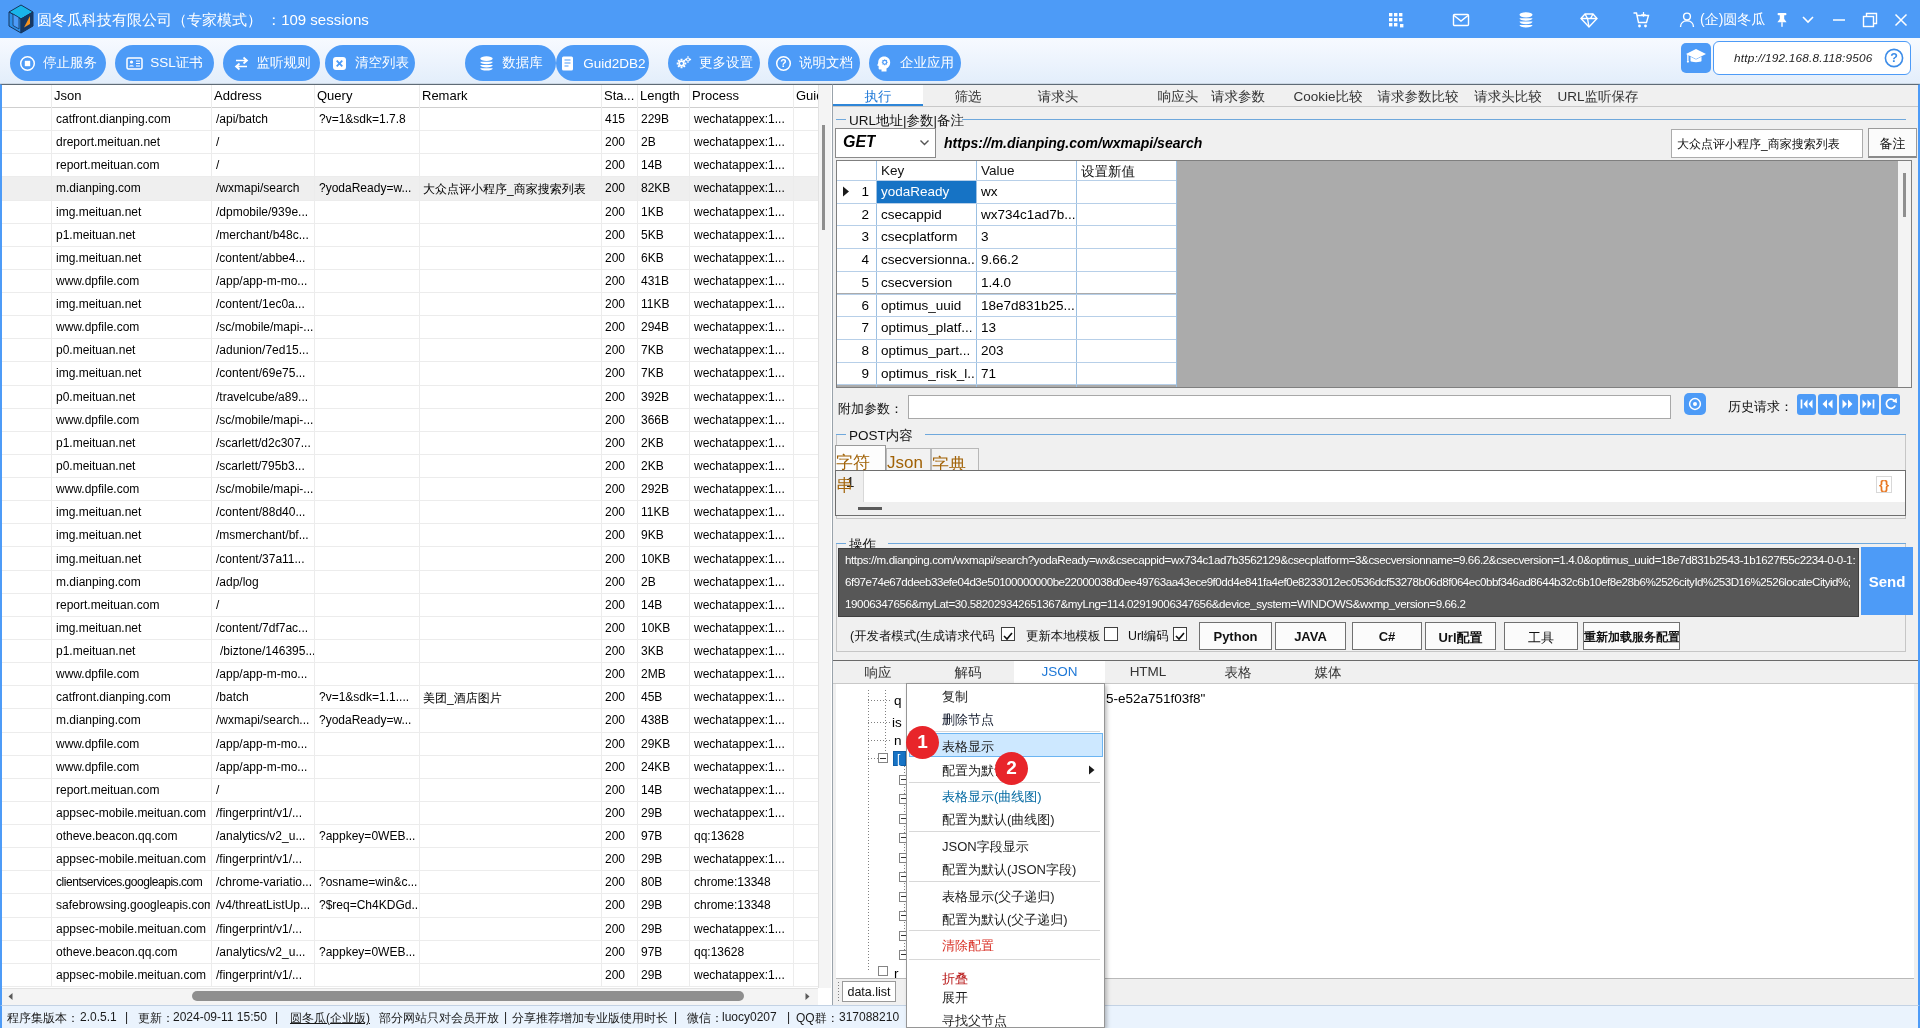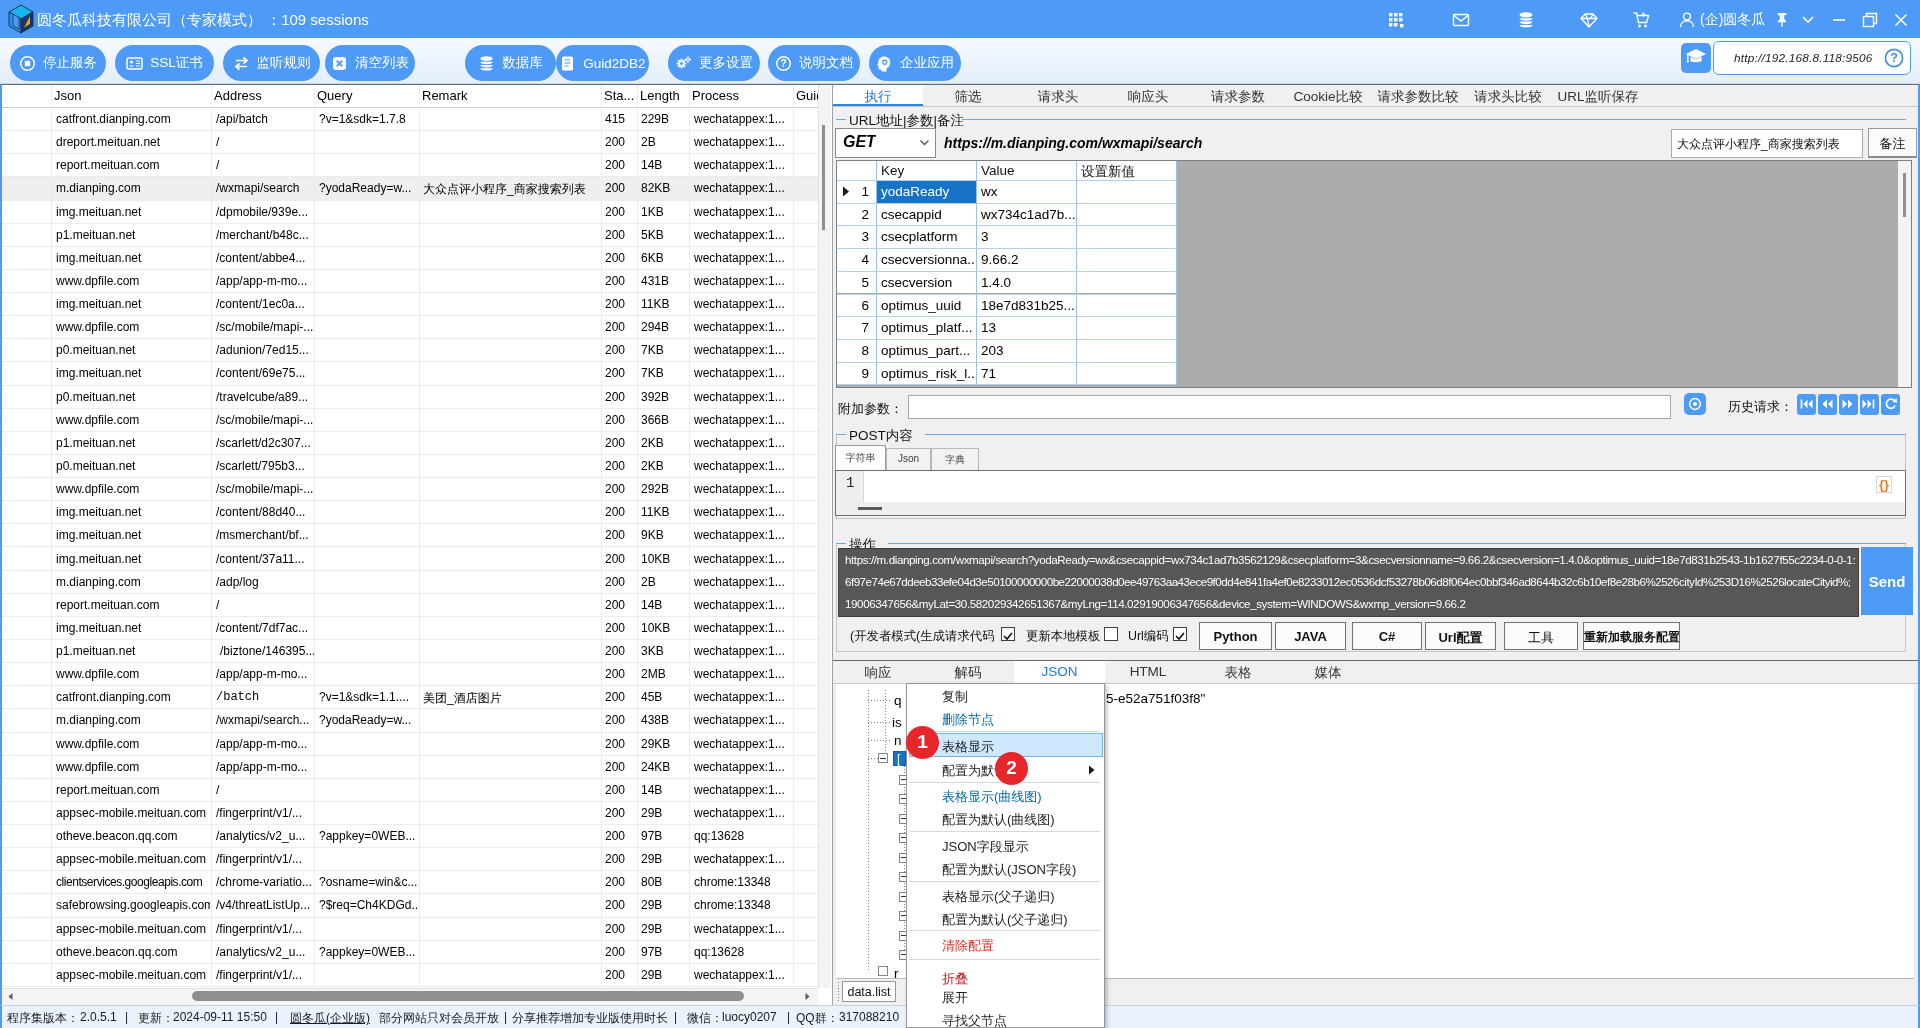--- a/index.html
+++ b/index.html
@@ -30,21 +30,21 @@
 .remarkbox{left:1671px;top:129px;width:192px;height:29px;background:#fff;border:1px solid #ababab;font-size:12px;color:#111;padding:6px 0 0 5px;}
 .beizhu{left:1868px;top:128px;width:49px;height:30px;background:#FBFBFB;border:1px solid #9a9a9a;border-bottom:2px solid #8a8a8a;font-size:13px;color:#111;text-align:center;padding-top:6px;}
 .grid{left:836px;top:160px;width:1076px;height:228px;background:#ABABAB;border:1px solid #7f7f7f;}
 .gcell{position:absolute;background:#fff;font-size:13.5px;color:#000;padding:3px 0 0 5px;white-space:nowrap;overflow:hidden;}
 .ghdr{position:absolute;background:#fff;font-size:13.5px;color:#111;padding:2px 0 0 5px;}
 .attlabel{left:838px;top:400px;font-size:13px;color:#111;}
 .attinput{left:908px;top:395px;width:763px;height:24px;background:#fff;border:1px solid #a8a8a8;}
 .mbtn{position:absolute;top:394px;width:19px;height:21px;background:#4D9BF7;border-radius:3px;}
 .postgrp{left:836px;top:434px;width:1070px;height:85px;border:1px solid #c6c6c6;border-top:none;}
 .opgrp{left:836px;top:543px;width:1070px;height:109px;border:1px solid #c6c6c6;border-top:none;}
-.ptab{position:absolute;font-size:10px;color:#404040;text-align:center;}
+.ptab{position:absolute;font-size:17px;color:#a16207;}
 .editor{left:835px;top:470px;width:1071px;height:46px;border:1px solid #6e6e6e;background:#fff;}
 .darkbox{left:838px;top:548px;width:1021px;height:69px;background:#575757;border:1px solid #3f3f3f;overflow:hidden;}
 .sendbtn{left:1861px;top:547px;width:52px;height:68px;background:#4D9BF7;color:#fff;font-size:15px;font-weight:bold;text-align:center;padding-top:26px;}
 .cb{position:absolute;top:627px;width:14px;height:14px;background:#fff;border:1px solid #404040;}
 .cbtx{position:absolute;top:628px;font-size:12.4px;color:#111;}
 .obtn{position:absolute;top:622px;height:28px;background:#FBFBFB;border:1px solid #707070;font-size:13px;color:#111;text-align:center;padding-top:6px;white-space:nowrap;overflow:hidden;}
 .btab{position:absolute;top:661px;height:23px;width:90px;text-align:center;font-size:13.5px;color:#333;padding-top:3px;}
 .jsonarea{left:836px;top:684px;width:1078px;height:294px;background:#fff;}
 .dlbar{left:836px;top:978px;width:1078px;height:27px;background:#F0F0F0;border-top:1px solid #b9b9b9;}
 .menu{left:906px;top:683px;width:199px;height:345px;background:#fff;border:1px solid #969696;box-shadow:2px 2px 4px rgba(0,0,0,0.25);}
@@ -401,21 +401,21 @@
   </div>
 <div class="trow" style="top:663.1px;">
     <div class="tcell" style="left:54px;width:154px;">www.dpfile.com</div>
     <div class="tcell" style="left:214px;width:97px;">/app/app-m-mo...</div>
     <div class="tcell" style="left:603px;width:31px;">200</div>
     <div class="tcell" style="left:639px;width:47px;">2MB</div>
     <div class="tcell" style="left:692px;width:98px;">wechatappex:1...</div>
   </div>
 <div class="trow" style="top:686.2px;">
     <div class="tcell" style="left:54px;width:154px;">catfront.dianping.com</div>
-    <div class="tcell" style="left:214px;width:97px;font-family:Liberation Mono, monospace;">/batch</div>
+    <div class="tcell" style="left:214px;width:97px;">/batch</div>
     <div class="tcell" style="left:317px;width:99px;">?v=1&amp;sdk=1.1....</div>
     <div class="tcell" style="left:421px;width:177px;">美团_酒店图片</div>
     <div class="tcell" style="left:603px;width:31px;">200</div>
     <div class="tcell" style="left:639px;width:47px;">45B</div>
     <div class="tcell" style="left:692px;width:98px;">wechatappex:1...</div>
   </div>
 <div class="trow" style="top:709.4px;">
     <div class="tcell" style="left:54px;width:154px;">m.dianping.com</div>
     <div class="tcell" style="left:214px;width:97px;">/wxmapi/search...</div>
     <div class="tcell" style="left:317px;width:99px;">?yodaReady=w...</div>
@@ -520,21 +520,21 @@
 <svg class="a" style="left:6px;top:992px" width="9" height="9" viewBox="0 0 9 9">
     <polygon points="6.5,1 2.5,4.5 6.5,8" fill="#5a5a5a"></polygon>
   </svg>
 <svg class="a" style="left:803px;top:992px" width="9" height="9" viewBox="0 0 9 9">
     <polygon points="2.5,1 6.5,4.5 2.5,8" fill="#5a5a5a"></polygon>
   </svg>
 <div class="a rp"></div>
 <div class="rtab rtabsel" style="left:833px">执行</div>
 <div class="rtab" style="left:923px">筛选</div>
 <div class="rtab" style="left:1013px">请求头</div>
-<div class="rtab" style="left:1103px">响应头</div>
+<div class="rtab" style="left:1133px">响应头</div>
 <div class="rtab" style="left:1193px">请求参数</div>
 <div class="rtab" style="left:1283px">Cookie比较</div>
 <div class="rtab" style="left:1373px">请求参数比较</div>
 <div class="rtab" style="left:1463px">请求头比较</div>
 <div class="rtab" style="left:1553px">URL监听保存</div>
 <div class="a tabline"></div>
 <div class="a" style="left:833px;top:104px;width:90px;height:2px;background:#2E86D8"></div>
 <div class="grpline" style="left:836px;top:119px;width:10px"></div>
 <div class="grpline" style="left:962px;top:119px;width:944px"></div>
 <div class="tx" style="left:849px;top:112px;font-size:13.5px;color:#111">URL地址|参数|备注</div>
@@ -736,21 +736,21 @@
 <div class="tx stx" style="left:512px;">分享推荐增加专业版使用时长</div>
 <div class="tx stx" style="left:674px;">|</div>
 <div class="tx stx" style="left:687px;">微信：</div>
 <div class="tx stx" style="left:722px;">luocy0207</div>
 <div class="tx stx" style="left:787px;">|</div>
 <div class="tx stx" style="left:796px;">QQ群：</div>
 <div class="tx stx" style="left:839px;">317088210</div>
 <div class="a menu"></div>
 <div class="a" style="left:909px;top:733px;width:194px;height:24px;background:#CDE8FF;border:1px solid #6cb5f2"></div>
 <div class="mi" style="left:942px;top:688px;color:#1c1c1c">复制</div>
-<div class="mi" style="left:942px;top:711px;color:#0369a1">删除节点</div>
+<div class="mi" style="left:942px;top:711px;color:#0f172a">删除节点</div>
 <div class="mi" style="left:942px;top:738px;color:#1c1c1c">表格显示</div>
 <div class="mi" style="left:942px;top:762px;color:#1c1c1c">配置为默认</div>
 <svg class="a" style="left:1088px;top:765px" width="7" height="10" viewBox="0 0 7 10">
     <polygon points="1,0.5 6.5,5 1,9.5" fill="#1a1a1a"></polygon>
   </svg>
 <div class="mi" style="left:942px;top:788px;color:#0369a1">表格显示(曲线图)</div>
 <div class="mi" style="left:942px;top:811px;color:#1c1c1c">配置为默认(曲线图)</div>
 <div class="mi" style="left:942px;top:838px;color:#1c1c1c">JSON字段显示</div>
 <div class="mi" style="left:942px;top:861px;color:#1c1c1c">配置为默认(JSON字段)</div>
 <div class="mi" style="left:942px;top:888px;color:#1c1c1c">表格显示(父子递归)</div>

